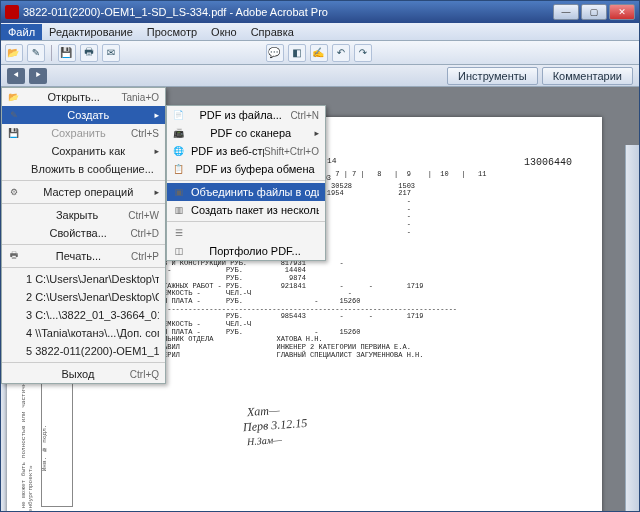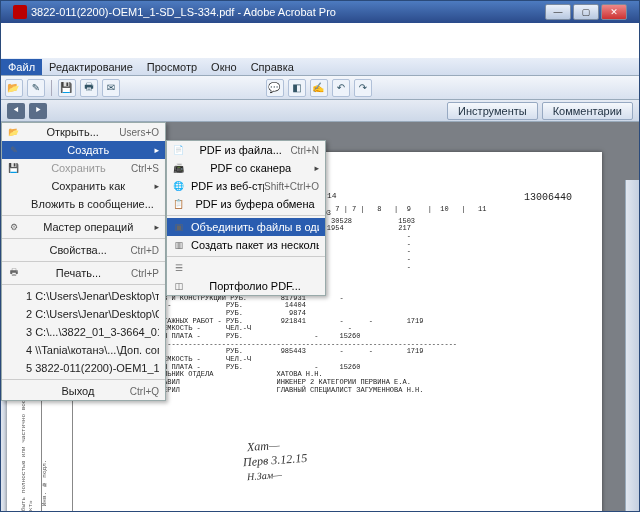--- a/index.html
+++ b/index.html
@@ -1,28 +1,28 @@
 <!DOCTYPE html>
 <html><head>
 <meta charset="utf-8">
 <style>
   * { box-sizing: border-box; margin:0; padding:0; }
   html, body { width:640px; height:512px; font-family: Tahoma, Arial, sans-serif; font-size:11px; overflow:hidden; background:#fff; }
   .win { width:640px; height:512px; display:flex; flex-direction:column; border:1px solid #2a4a7a; }
 
   
-  .titlebar { height:22px; background:linear-gradient(#4d7bc0,#2a4a8a); display:flex; align-items:center; padding:0 12px; color:#fff; font-size:11px; }
+  .titlebar { height:22px; background:linear-gradient(#4d7bc0,#2a4a8a); display:flex; align-items:center; padding:0 4px; color:#fff; font-size:11px; }
   .titlebar .icon { width:14px; height:14px; background:#b00; margin-right:4px; border-radius:2px; }
   .titlebar .title { flex:1; }
   .winbtns { display:flex; gap:2px; }
   .wbtn { width:26px; height:16px; background:linear-gradient(#eaf0fa,#b8c8e0); border:1px solid #7a8aa0; border-radius:2px; display:flex; align-items:center; justify-content:center; font-size:9px; color:#333;}
   .wbtn.close { background:linear-gradient(#e88,#c33); color:#fff; }
 
   
-  .menubar { height:18px; background:linear-gradient(#e8eef8,#d2ddee); display:flex; align-items:center; font-size:11px; color:#222; border-bottom:1px solid #9ab;margin-top:35px; }
+  .menubar { height:18px; background:linear-gradient(#e8eef8,#d2ddee); display:flex; align-items:center; font-size:11px; color:#222; border-bottom:1px solid #9ab; }
   .mitem { padding:2px 7px; display:flex; align-items:center; }
   .mitem.active { background:#2a5db0; color:#fff; }
 
   
   .toolbar { height:24px; background:linear-gradient(#f3f6fb,#d8e1ef); border-bottom:1px solid #9ab; display:flex; align-items:center; padding:0 4px; gap:4px; }
   .tbtn { width:18px; height:18px; background:#eef3fa; border:1px solid #b0c0d8; border-radius:2px; display:flex; align-items:center; justify-content:center; font-size:10px; color:#356; }
   .toolbar .sep { width:1px; height:16px; background:#aab; margin:0 2px; }
 
   
   .navbar { height:22px; background:linear-gradient(#e6ebf4,#cdd8e8); border-bottom:1px solid #9ab; display:flex; align-items:center; padding:0 6px; gap:4px; font-size:11px;}
@@ -120,21 +120,21 @@
       <div class="sidebtn"></div>
       <div class="sidebtn"></div>
       <div class="sidebtn"></div>
     </div>
     <div class="rsb"></div>
 
     <div class="dropdown">
       <div class="dd-item">
           <span class="dd-ico">📂</span>
           <span class="dd-lab">Открыть...</span>
-          <span class="dd-sc">Users+O</span>
+          <span class="dd-sc">Tania+O</span>
         </div>
       <div class="dd-item hl dd-arrow">
           <span class="dd-ico">✎</span>
           <span class="dd-lab">Создать</span>
         </div>
       <div class="dd-item disabled">
           <span class="dd-ico">💾</span>
           <span class="dd-lab">Сохранить</span>
           <span class="dd-sc">Ctrl+S</span>
         </div>
@@ -145,20 +145,25 @@
       <div class="dd-item">
           <span class="dd-ico"></span>
           <span class="dd-lab">Вложить в сообщение...</span>
         </div>
       <div class="dd-div"></div>
       <div class="dd-item dd-arrow">
           <span class="dd-ico">⚙</span>
           <span class="dd-lab">Мастер операций</span>
         </div>
       <div class="dd-div"></div>
+      <div class="dd-item">
+          <span class="dd-ico"></span>
+          <span class="dd-lab">Закрыть</span>
+          <span class="dd-sc">Ctrl+W</span>
+        </div>
       <div class="dd-item">
           <span class="dd-ico"></span>
           <span class="dd-lab">Свойства...</span>
           <span class="dd-sc">Ctrl+D</span>
         </div>
       <div class="dd-div"></div>
       <div class="dd-item">
           <span class="dd-ico">🖶</span>
           <span class="dd-lab">Печать...</span>
           <span class="dd-sc">Ctrl+P</span>

